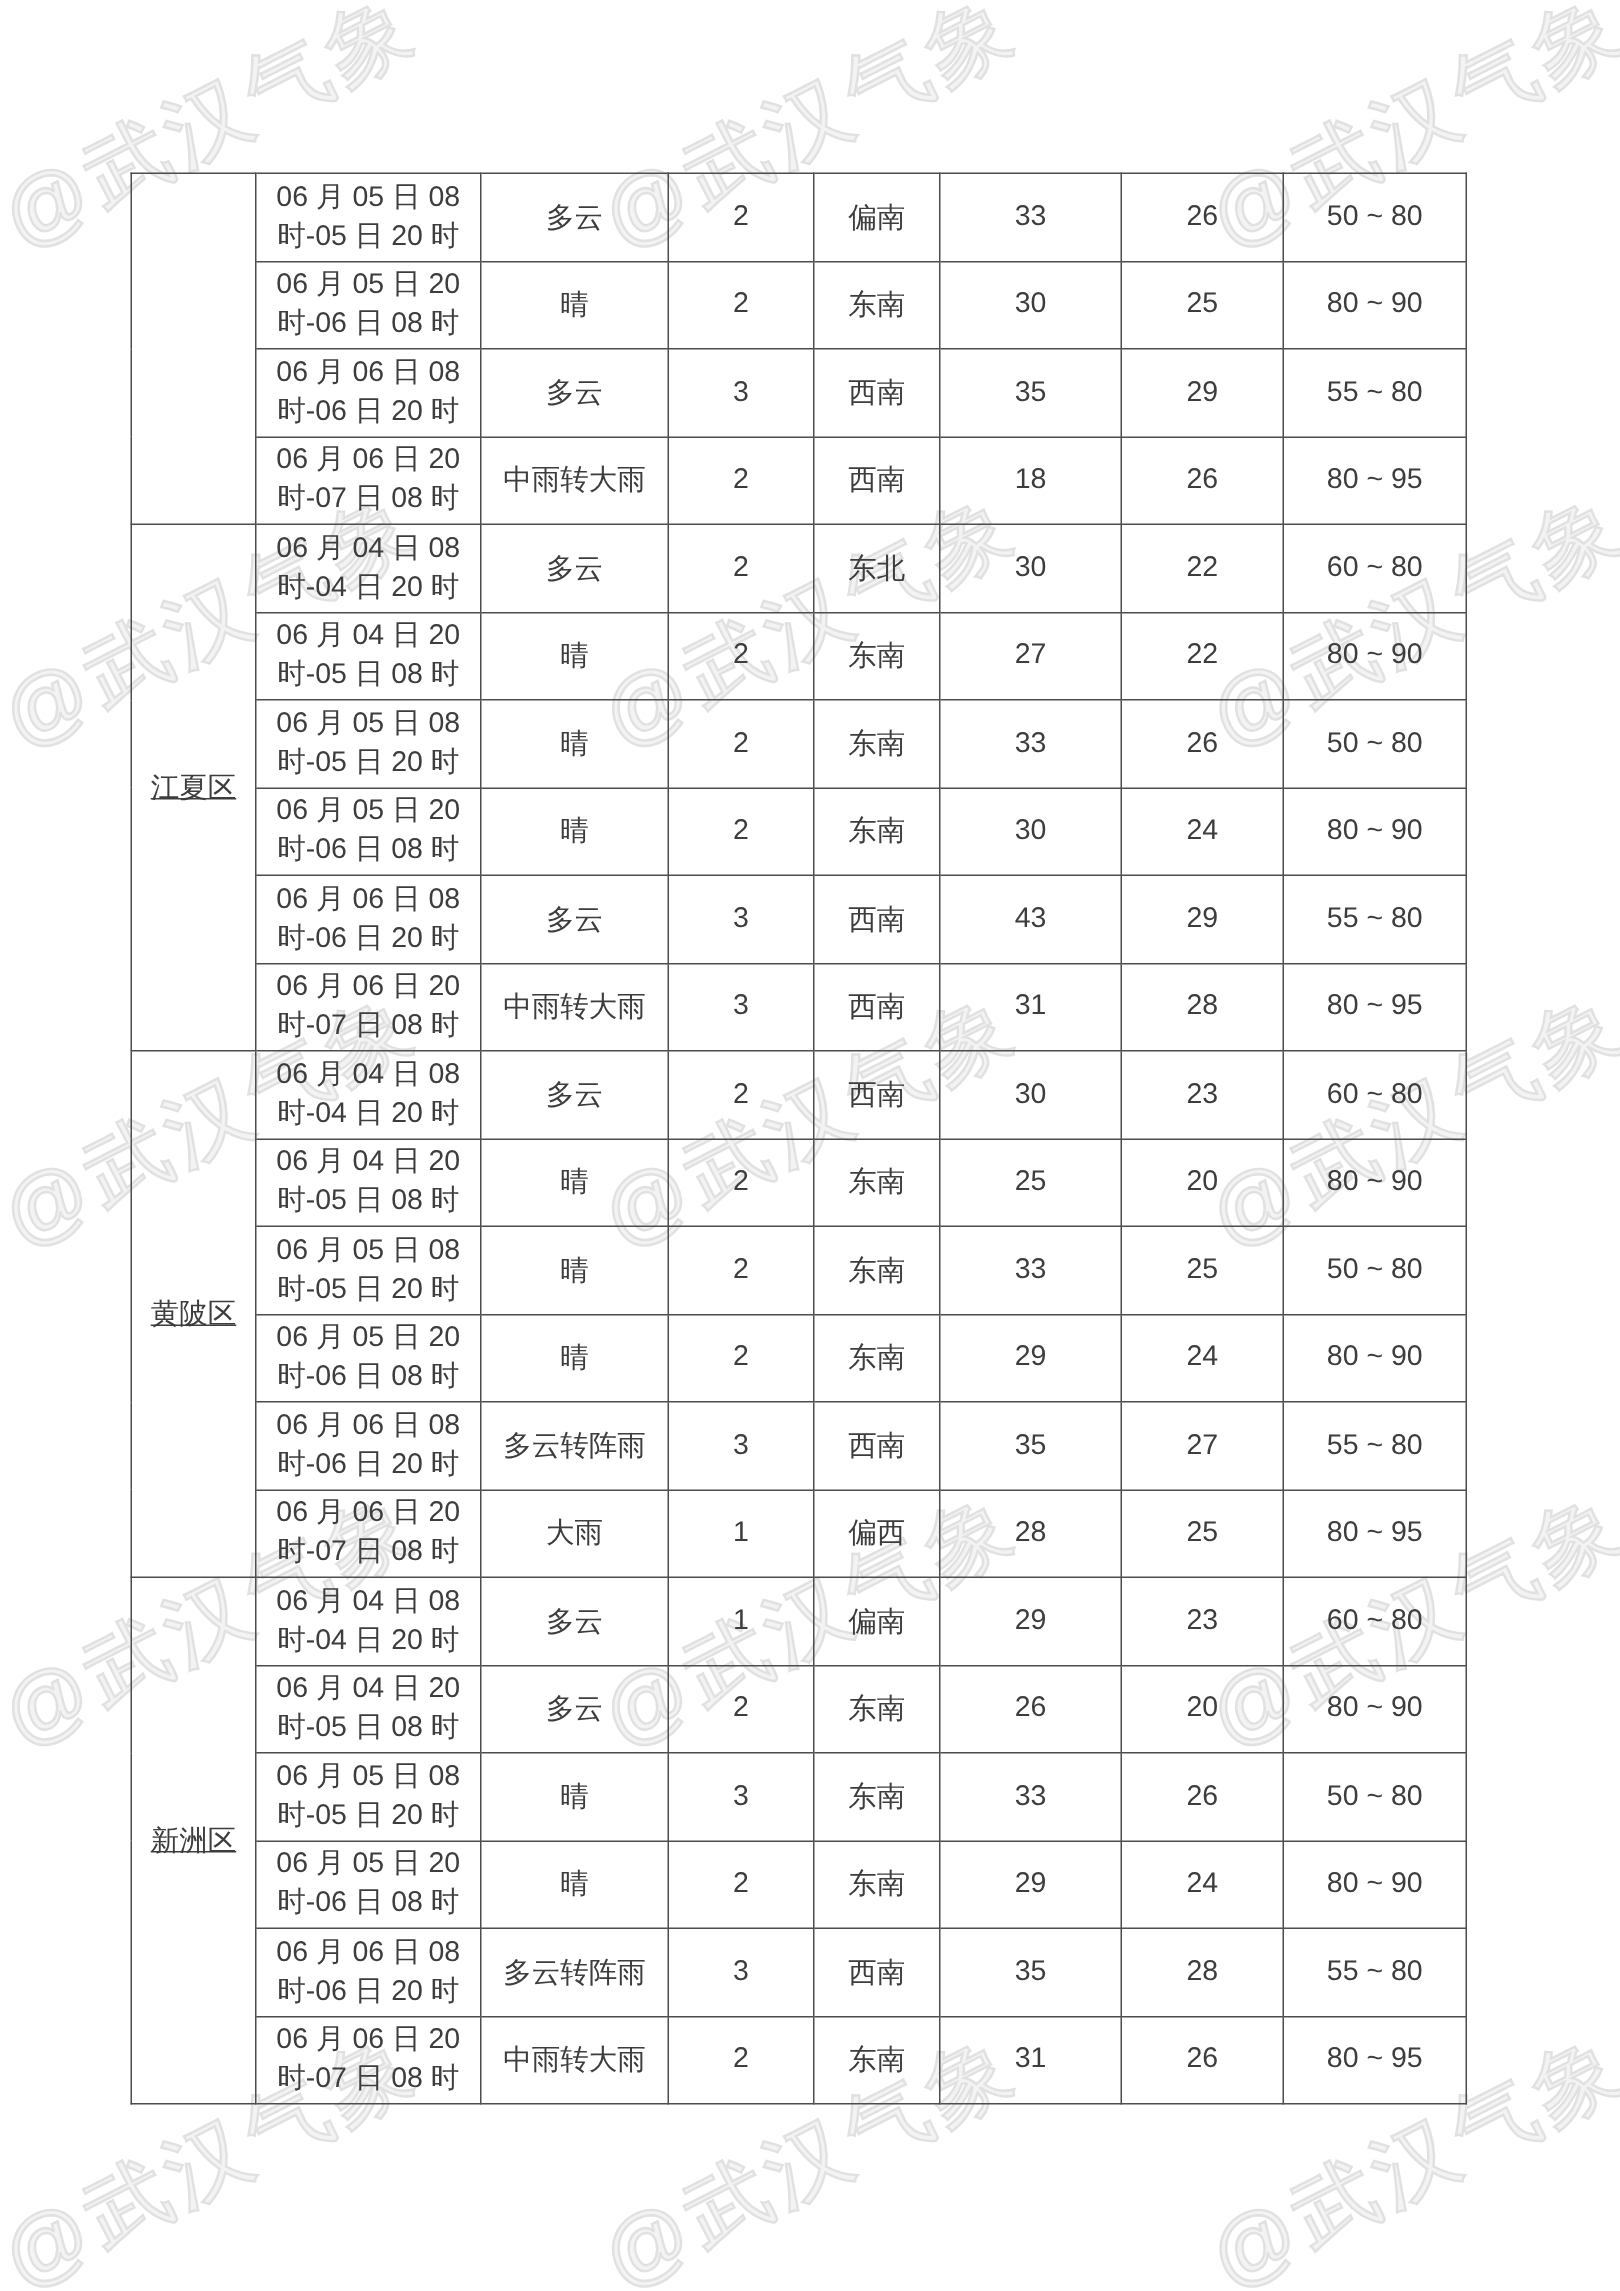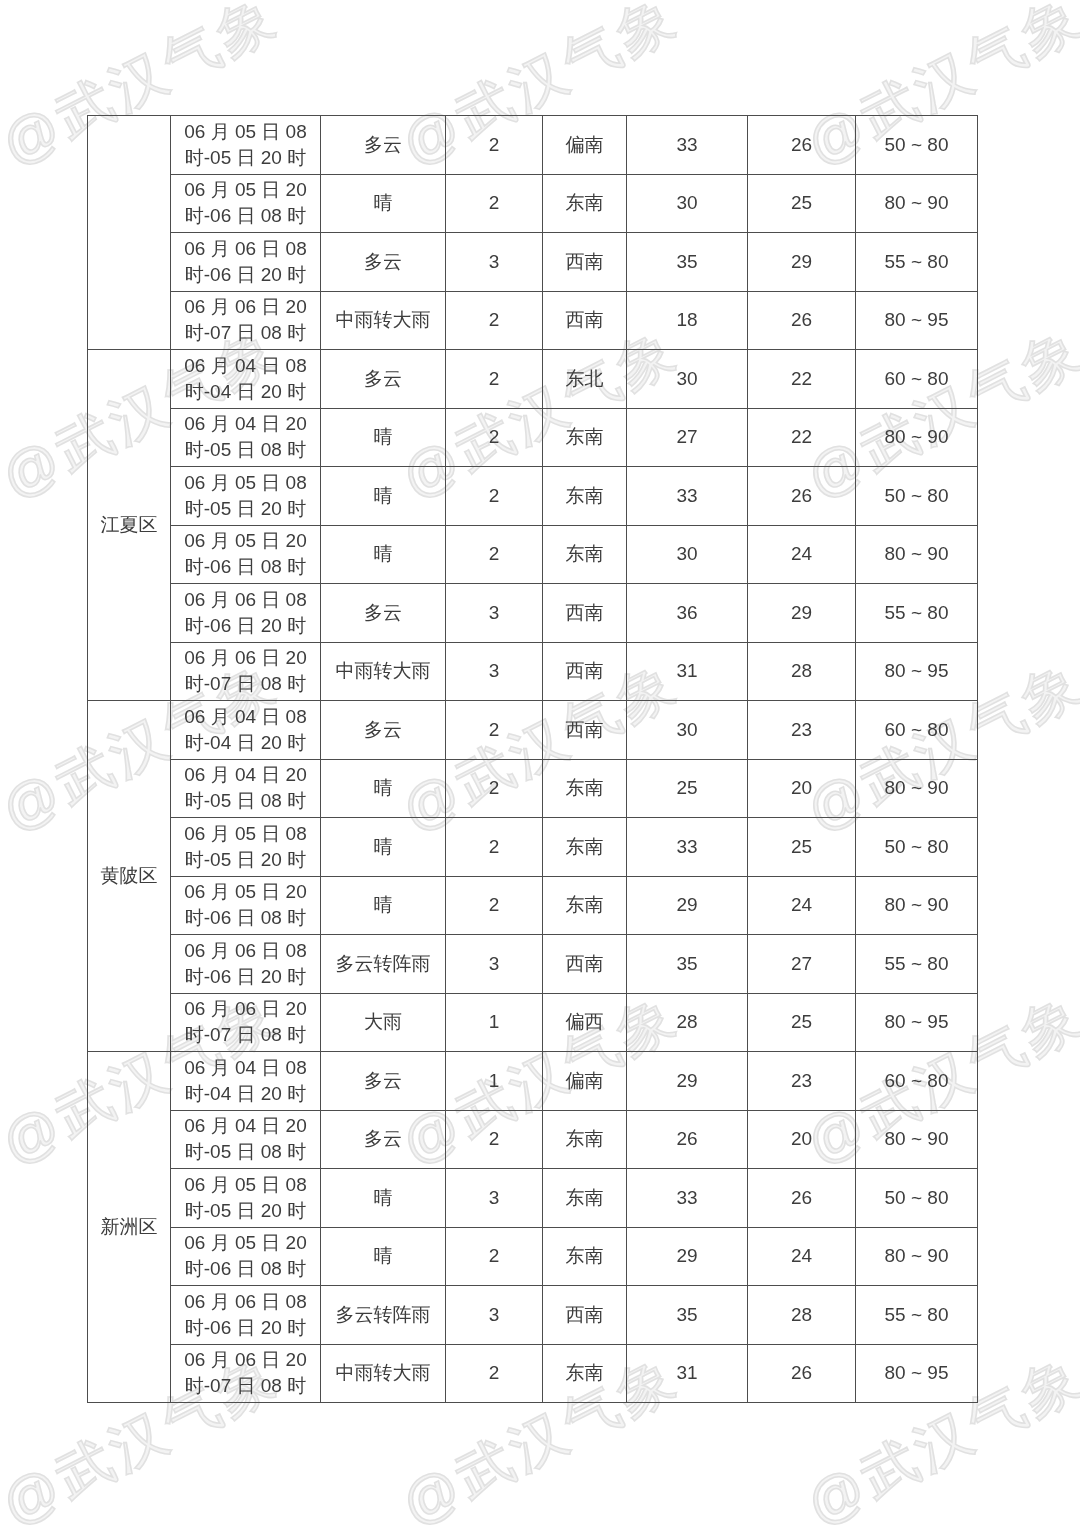--- a/index.html
+++ b/index.html
@@ -35,21 +35,21 @@
     font-size:19px;
     color:#3d3d3d;
     padding:0;
     height:57.5px;
     overflow:hidden;
   }
   td.c-time{
     white-space:pre-line;
     line-height:26px;
   }
-  td.district{font-size:19px;}
+  td.district{font-size:19px;text-decoration:underline;}
 </style>
 </head>
 <body>
 
 <div class="page">
   <div class="watermark-layer" id="wm-layer">
       <div class="watermark" style="left: 140px; top: 82px;">@武汉气象</div>
       <div class="watermark" style="left: 540px; top: 82px;">@武汉气象</div>
       <div class="watermark" style="left: 945px; top: 82px;">@武汉气象</div>
       <div class="watermark" style="left: 140px; top: 415px;">@武汉气象</div>
@@ -158,21 +158,21 @@
           <td class="c-temp_high">30</td>
           <td class="c-temp_low">24</td>
           <td class="c-humidity">80 ~ 90</td>
         </tr>
         <tr>
           <td class="c-time">06 月 06 日 08
 时-06 日 20 时</td>
           <td class="c-weather">多云</td>
           <td class="c-wind_force">3</td>
           <td class="c-wind_direction">西南</td>
-          <td class="c-temp_high">36</td>
+          <td class="c-temp_high">43</td>
           <td class="c-temp_low">29</td>
           <td class="c-humidity">55 ~ 80</td>
         </tr>
         <tr>
           <td class="c-time">06 月 06 日 20
 时-07 日 08 时</td>
           <td class="c-weather">中雨转大雨</td>
           <td class="c-wind_force">3</td>
           <td class="c-wind_direction">西南</td>
           <td class="c-temp_high">31</td>

